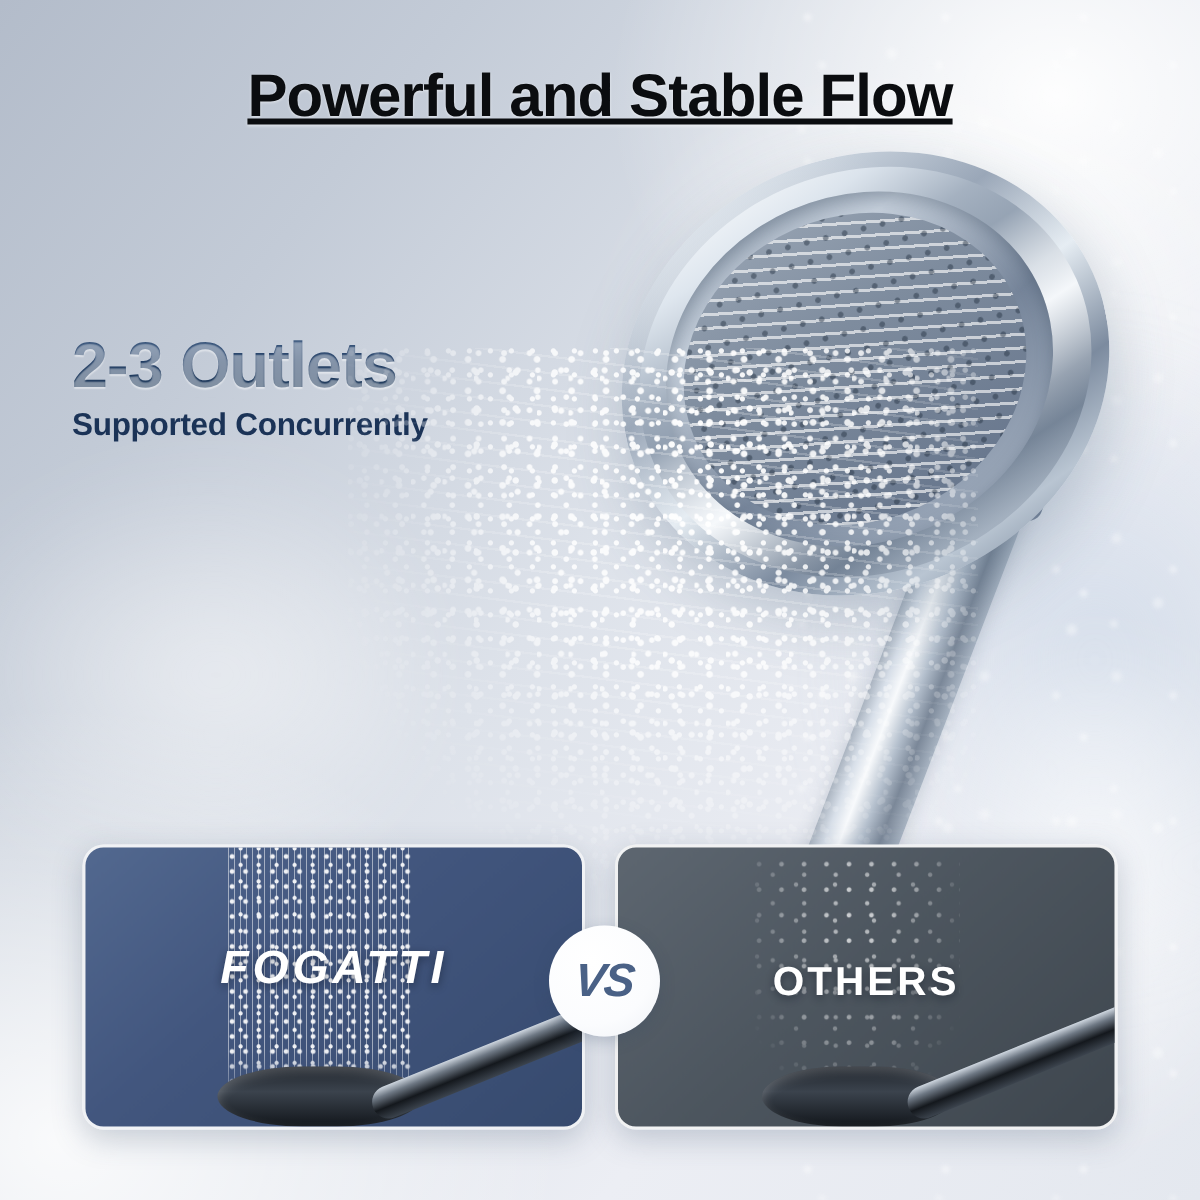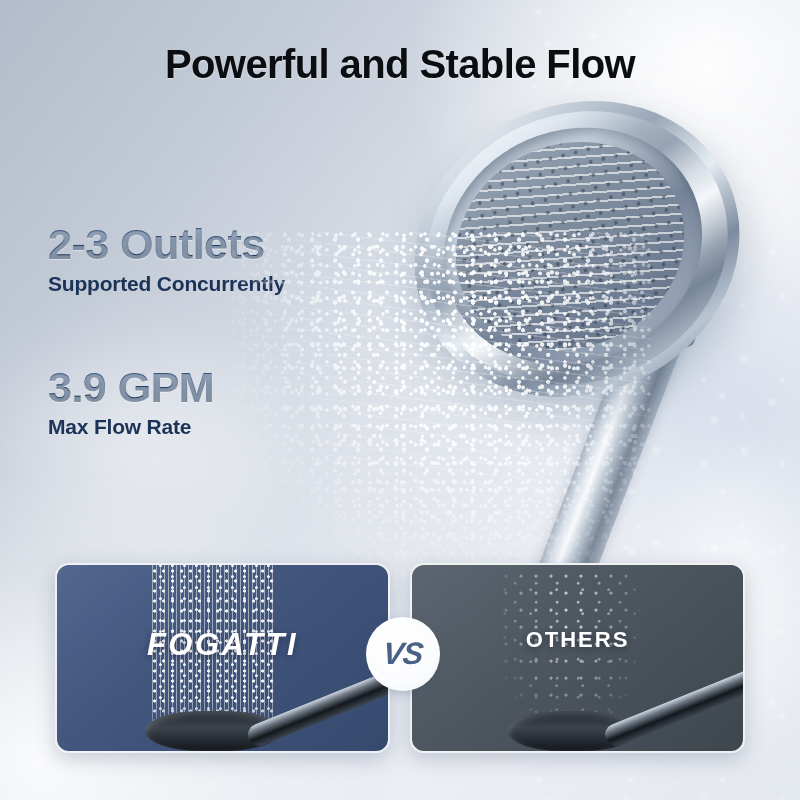--- a/index.html
+++ b/index.html
@@ -50,20 +50,21 @@
     filter: blur(1.4px);
   }
 
   
   .headline {
     position: absolute; top: 42px; left: 0; width: 800px;
     text-align: center;
     font-size: 40px; font-weight: 700; letter-spacing: -0.6px;
     color: #0b0d10;
     text-shadow: 0 1px 2px rgba(255,255,255,.55);
+    text-decoration: underline;
   }
 
   
   .stat { position: absolute; left: 48px; }
   .stat-1 { top: 222px; }
   .stat-2 { top: 365px; }
 
   .stat-value {
     font-size: 43px; font-weight: 700; letter-spacing: -0.5px; line-height: 1.05;
     color: #1e3a63;
@@ -202,21 +203,21 @@
   .panel-right { left: 410px; width: 335px;
     background: linear-gradient(140deg, #5d6670 0%, #4d565f 45%, #3e464e 100%); }
 
   .panel-label {
     position: absolute; left: 0; width: 100%; top: 62px;
     text-align: center; color: #fff;
     font-size: 31px; font-weight: 700; letter-spacing: 2.5px;
     text-shadow: 0 2px 6px rgba(10,18,32,.45);
     z-index: 4;
   }
-  .panel-right .panel-label { font-size: 22px; letter-spacing: 2px; }
+  .panel-right .panel-label { font-size: 27px; letter-spacing: 2px; margin-top: 12px; }
 
   
   .col-water {
     position: absolute; left: 95px; top: -6px; width: 122px; height: 172px;
     background-image:
       repeating-linear-gradient(90deg, rgba(255,255,255,.55) 0 1px, rgba(255,255,255,0) 1px 4px),
       radial-gradient(circle at 30% 20%, #fff 0 1.3px, transparent 1.9px),
       radial-gradient(circle at 70% 60%, #fff 0 1.1px, transparent 1.7px);
     background-size: auto, 9px 10px, 12px 11px;
     opacity: .92;
@@ -281,24 +282,20 @@
   <div class="mist mist-d"></div>
   <div class="steam-tex"></div>
 
   <div class="headline">Powerful and Stable Flow</div>
 
   <div class="stat stat-1">
     <div class="stat-value">2-3 Outlets</div>
     <div class="stat-sub">Supported Concurrently</div>
   </div>
 
-  <div class="stat stat-2">
-    <div class="stat-value">3.9 GPM</div>
-    <div class="stat-sub">Max Flow Rate</div>
-  </div>
 
   <div id="head-wrap">
     <div class="handle"></div>
     <div class="handle-collar"></div>
     <div class="head-body"></div>
     <div class="head-rim"></div>
     <div class="head-inner-ring"></div>
     <div class="head-face">
       <div class="face-jets"></div>
     </div>

